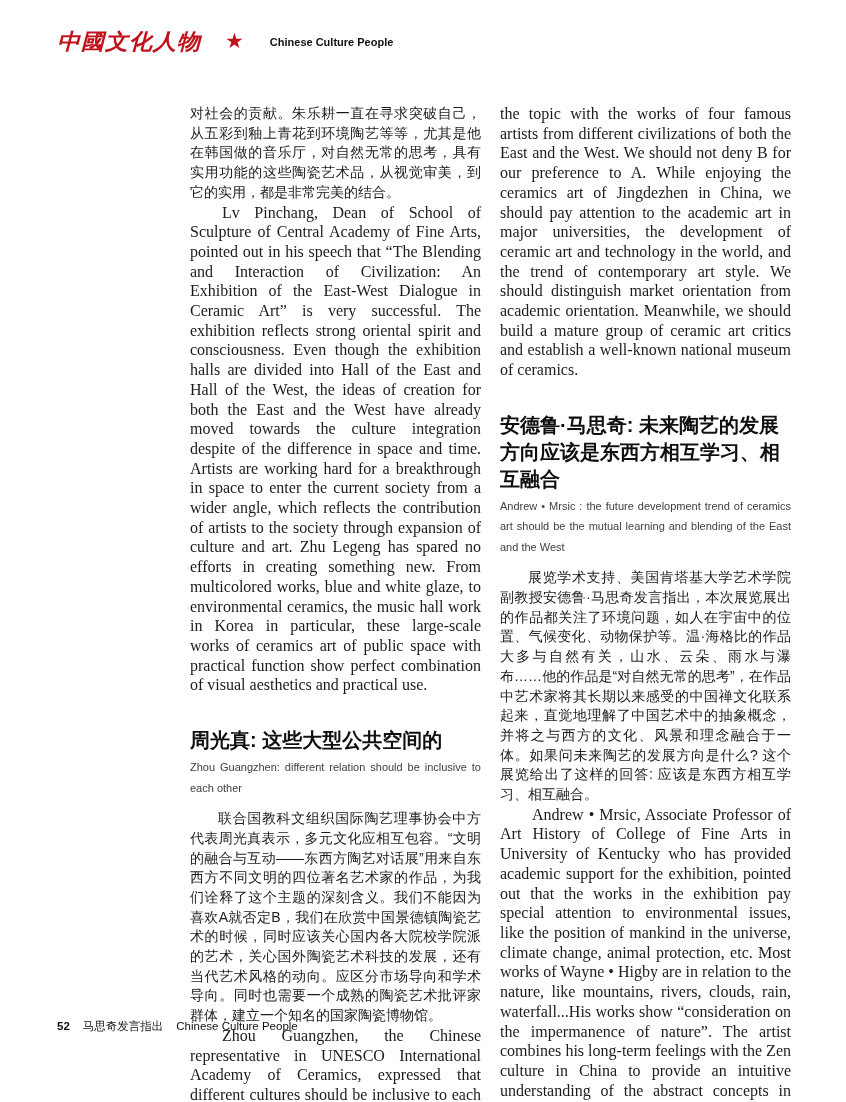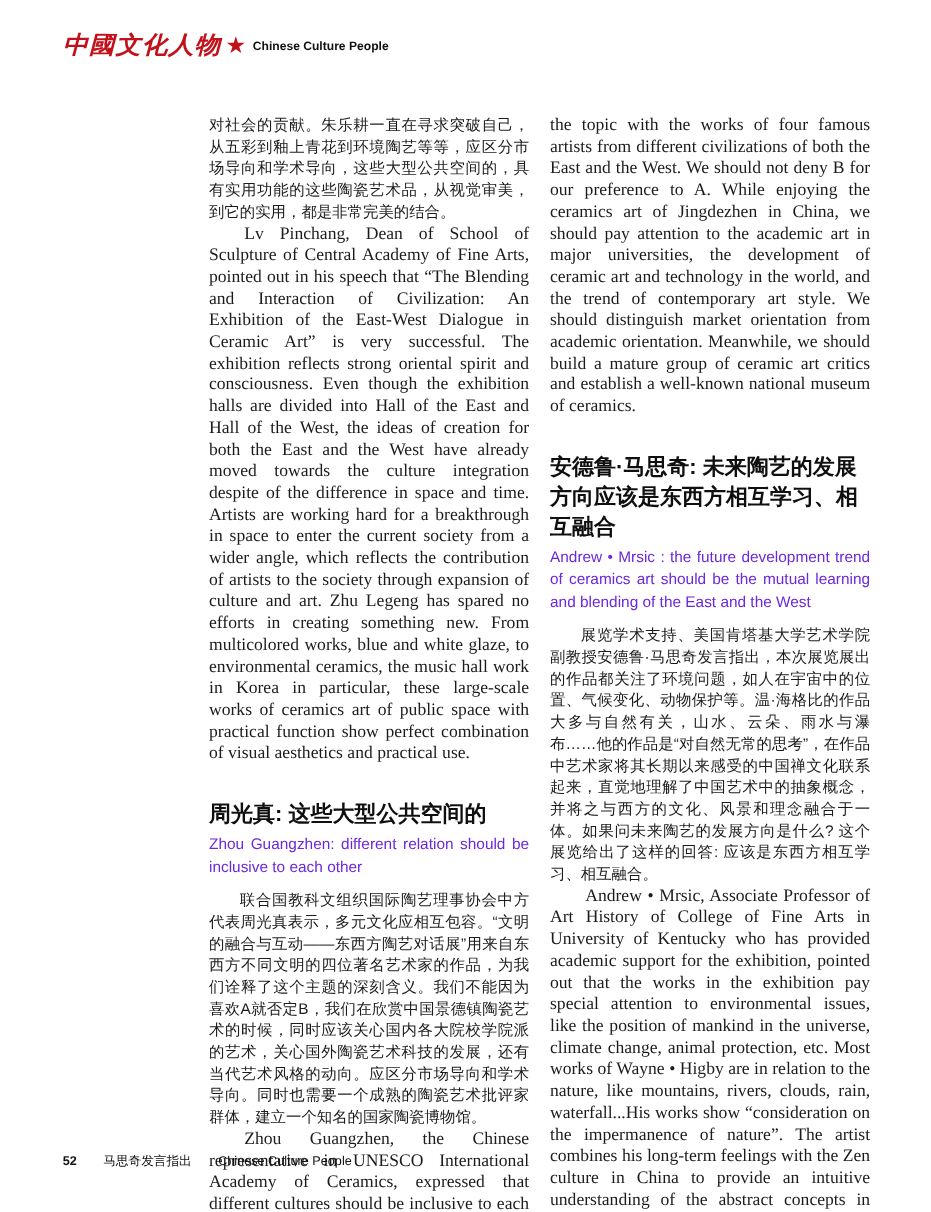--- a/index.html
+++ b/index.html
@@ -18,21 +18,21 @@
     background: #ffffff;
   }
 
   
   .masthead {
     position: absolute;
     left: 57px;
     top: 26px;
     display: flex;
     align-items: center;
-    gap: 4px;
+    gap: 24px;
     white-space: nowrap;
     justify-content: space-between;
   }
   .logo-cn {
     font-family: "Liberation Serif", serif;
     font-weight: bold;
     font-style: italic;
     font-size: 23px;
     letter-spacing: 1px;
     color: #c1121c;
@@ -81,54 +81,54 @@
     font-family: "Liberation Sans", sans-serif;
     font-weight: bold;
     font-size: 20px;
     line-height: 27px;
     color: #0f0f0f;
     text-align: left;
   }
   .heading-en {
     font-family: "Liberation Sans", sans-serif;
     font-weight: normal;
-    font-size: 14px;
+    font-size: 11px;
     line-height: 20.5px;
-    color: #6d28d9;
+    color: #404040;
     margin-top: 3px;
     text-align: justify;
   }
 
   
   .footer {
     position: absolute;
     left: 57px;
-    top: 1048px;
+    top: 1019px;
     font-family: "Liberation Sans", sans-serif;
     font-size: 11.5px;
     color: #111111;
     display: flex;
-    gap: 24px;
+    gap: 13px;
     align-items: baseline;
   }
   .footer .page-num { font-weight: bold; }
 </style>
 </head>
 <body>
 
 <div class="page">
 
   <div class="masthead">
     <span class="logo-cn">中國文化人物</span>
     <span class="logo-star">★</span>
     <span class="logo-en">Chinese Culture People</span>
   </div>
 
   <div class="col col-left">
-    <p class="para-cn">对社会的贡献。朱乐耕一直在寻求突破自己，从五彩到釉上青花到环境陶艺等等，应区分市场导向和学术导向，这些大型公共空间的，具有实用功能的这些陶瓷艺术品，从视觉审美，到它的实用，都是非常完美的结合。</p>
+    <p class="para-cn">对社会的贡献。朱乐耕一直在寻求突破自己，从五彩到釉上青花到环境陶艺等等，尤其是他在韩国做的音乐厅，对自然无常的思考，具有实用功能的这些陶瓷艺术品，从视觉审美，到它的实用，都是非常完美的结合。</p>
     <p class="para-en indent">Lv Pinchang, Dean of School of Sculpture of Central Academy of Fine Arts, pointed out in his speech that “The Blending and Interaction of Civilization: An Exhibition of the East-West Dialogue in Ceramic Art” is very successful. The exhibition reflects strong oriental spirit and consciousness. Even though the exhibition halls are divided into Hall of the East and Hall of the West, the ideas of creation for both the East and the West have already moved towards the culture integration despite of the difference in space and time. Artists are working hard for a breakthrough in space to enter the current society from a wider angle, which reflects the contribution of artists to the society through expansion of culture and art. Zhu Legeng has spared no efforts in creating something new. From multicolored works, blue and white glaze, to environmental ceramics, the music hall work in Korea in particular, these large-scale works of ceramics art of public space with practical function show perfect combination of visual aesthetics and practical use.</p>
 
     <div class="section-heading">
       <div class="heading-cn">周光真: 这些大型公共空间的</div>
       <div class="heading-en">Zhou Guangzhen: different relation should be inclusive to each other</div>
     </div>
 
     <p class="para-cn indent">联合国教科文组织国际陶艺理事协会中方代表周光真表示，多元文化应相互包容。“文明的融合与互动——东西方陶艺对话展”用来自东西方不同文明的四位著名艺术家的作品，为我们诠释了这个主题的深刻含义。我们不能因为喜欢A就否定B，我们在欣赏中国景德镇陶瓷艺术的时候，同时应该关心国内各大院校学院派的艺术，关心国外陶瓷艺术科技的发展，还有当代艺术风格的动向。应区分市场导向和学术导向。同时也需要一个成熟的陶瓷艺术批评家群体，建立一个知名的国家陶瓷博物馆。</p>
     <p class="para-en indent">Zhou Guangzhen, the Chinese representative in UNESCO International Academy of Ceramics, expressed that different cultures should be inclusive to each other. “The Blending and Interaction of Civilization: An Meanwhile of the East-West Dialogue in Ceramic Art” illustrates the profound connotation of</p>
   </div>

